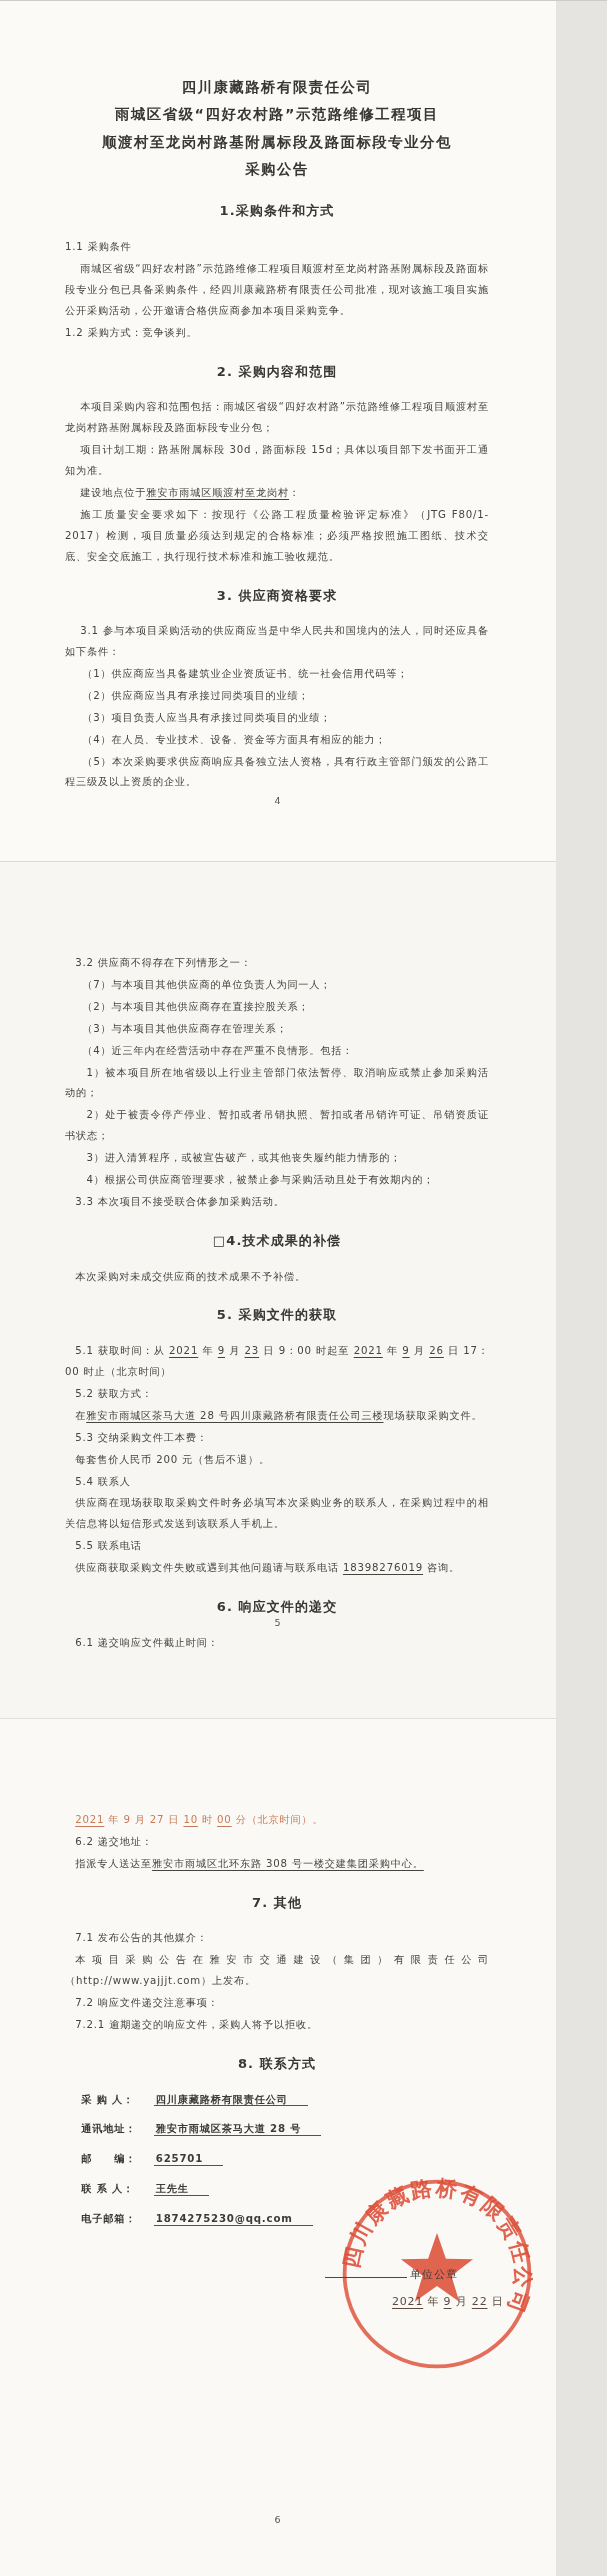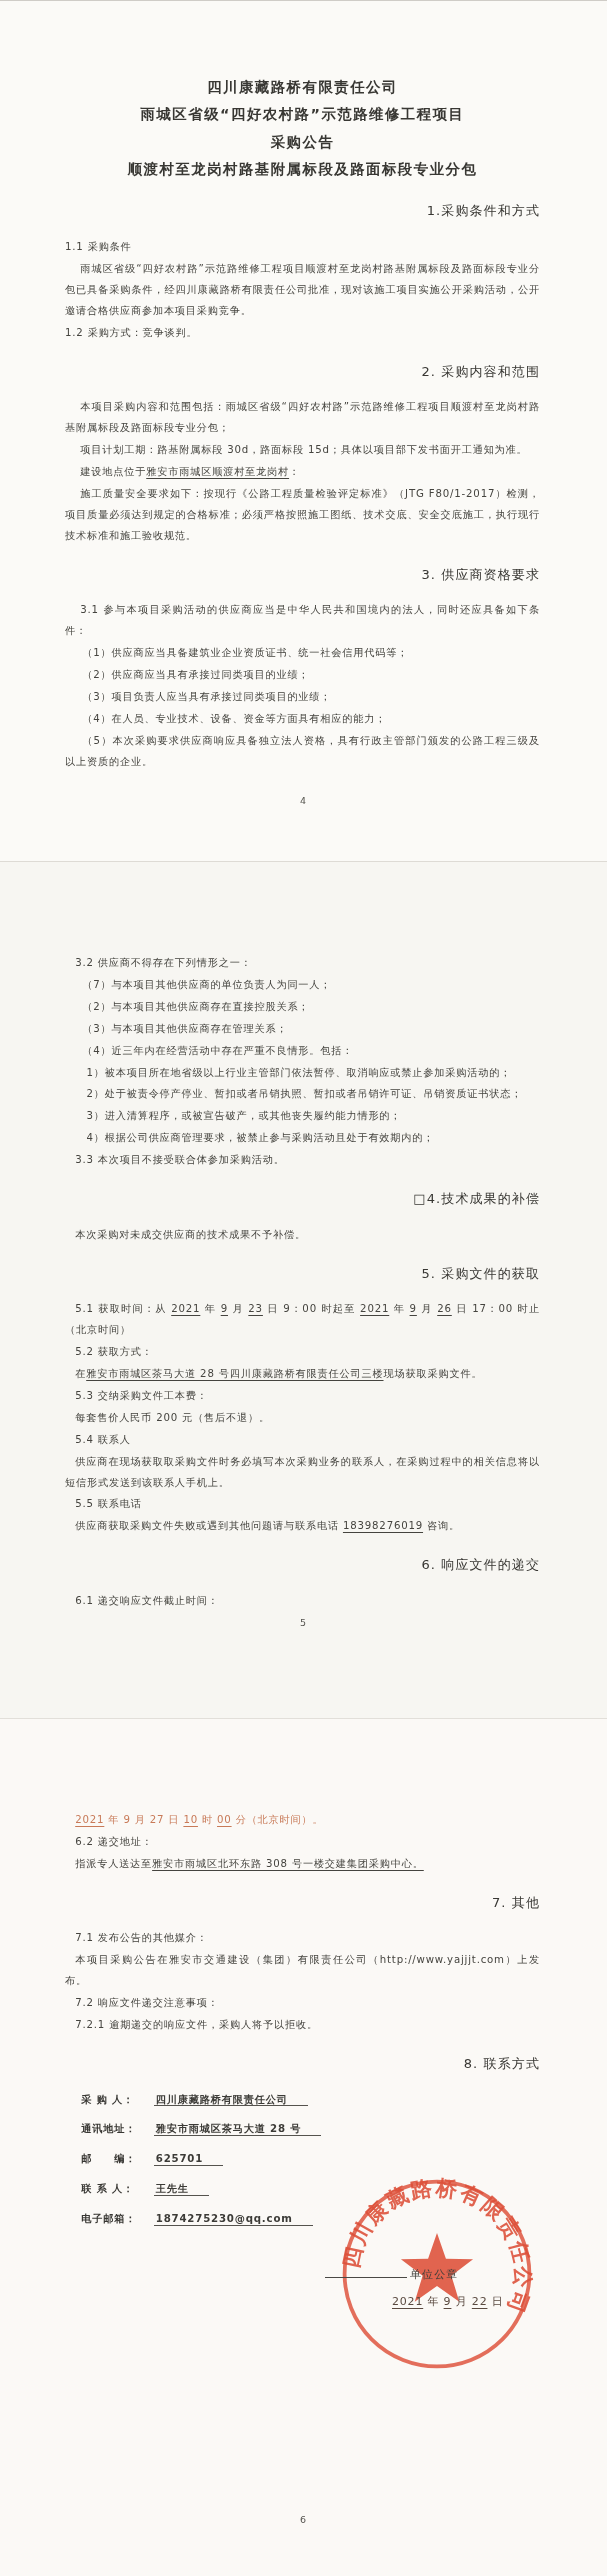--- a/index.html
+++ b/index.html
@@ -3,31 +3,31 @@
 <meta charset="utf-8">
 <style>
   :root{
     --page1:#fbfaf7; --page2:#f7f6f2; --page3:#fbf9f6;
     --text:#45443f; --heading:#383733; --red:#c87a58; --seal:#dd4f38;
   }
   *{box-sizing:border-box}
   html,body{margin:0;padding:0}
   body{width:607px;background:#e6e4e0;font-family:"DejaVu Sans",sans-serif;color:var(--text)}
   .doc{width:607px;border-top:1.5px solid #cfccc7}
-  .page{position:relative;width:607px;overflow:hidden}
+  .page{position:relative;width:556px;overflow:hidden}
   .page1{height:860px;background:var(--page1)}
   .page2{height:857px;background:var(--page2);border-top:0.8px solid #dedbd5}
   .page3{height:860px;background:var(--page3);border-top:0.8px solid #e2dfda}
   .content{padding:0 67px 0 65px}
   .page1 .content{padding-top:73px}
   .page2 .content{padding-top:90px}
   .page3 .content{padding-top:90px}
   .blk{font-size:10.2px;line-height:2.05;letter-spacing:0.8px;text-align:justify;color:var(--text)}
   .title{text-align:center;font-weight:700;font-size:14.4px;line-height:1.9;letter-spacing:1.5px;color:var(--heading);margin:0}
-  .h1{font-weight:400;font-size:13px;letter-spacing:1.1px;color:var(--heading);margin:15px 0 12px;text-align:right}
+  .h1{font-weight:700;font-size:13px;letter-spacing:1.1px;color:var(--heading);margin:15px 0 12px;text-align:center}
   .p{margin:1px 0;text-indent:1.5em}
   .noind{text-indent:0}
   .sub{text-indent:1em}
   .it1{text-indent:1.7em}
   .it2{text-indent:2.1em}
   .red{color:var(--red)}
   .red .u{text-decoration-color:var(--red)}
   .u{text-decoration:underline;text-underline-offset:3px}
   .contact{margin:9px 0;padding-left:1.6em;font-size:10.2px;letter-spacing:0.8px;text-indent:0}
   .cl{display:inline-block;min-width:73px;color:var(--heading);font-weight:700}
@@ -44,22 +44,22 @@
 </style>
 </head>
 <body>
 
 <div class="doc">
 
   <section class="page page1">
     <div class="content">
         <div class="blk title"><span>四川康藏路桥有限责任公司</span></div>
         <div class="blk title"><span>雨城区省级“四好农村路”示范路维修工程项目</span></div>
+        <div class="blk title"><span>顺渡村至龙岗村路基附属标段及路面标段专业分包</span></div>
         <div class="blk title"><span>采购公告</span></div>
-        <div class="blk title"><span>顺渡村至龙岗村路基附属标段及路面标段专业分包</span></div>
         <div class="blk h1"><span>1.采购条件和方式</span></div>
         <div class="blk p noind"><span>1.1 采购条件</span></div>
         <div class="blk p"><span>雨城区省级“四好农村路”示范路维修工程项目顺渡村至龙岗村路基附属标段及路面标段专业分包已具备采购条件，经四川康藏路桥有限责任公司批准，现对该施工项目实施公开采购活动，公开邀请合格供应商参加本项目采购竞争。</span></div>
         <div class="blk p noind"><span>1.2 采购方式：竞争谈判。</span></div>
         <div class="blk h1"><span>2. 采购内容和范围</span></div>
         <div class="blk p"><span>本项目采购内容和范围包括：雨城区省级“四好农村路”示范路维修工程项目顺渡村至龙岗村路基附属标段及路面标段专业分包；</span></div>
         <div class="blk p"><span>项目计划工期：路基附属标段 30d，路面标段 15d；具体以项目部下发书面开工通知为准。</span></div>
         <div class="blk p"><span>建设地点位于</span><span class="u">雅安市雨城区顺渡村至龙岗村</span><span>：</span></div>
         <div class="blk p"><span>施工质量安全要求如下：按现行《公路工程质量检验评定标准》（JTG F80/1-2017）检测，项目质量必须达到规定的合格标准；必须严格按照施工图纸、技术交底、安全交底施工，执行现行技术标准和施工验收规范。</span></div>
         <div class="blk h1"><span>3.  供应商资格要求</span></div>

